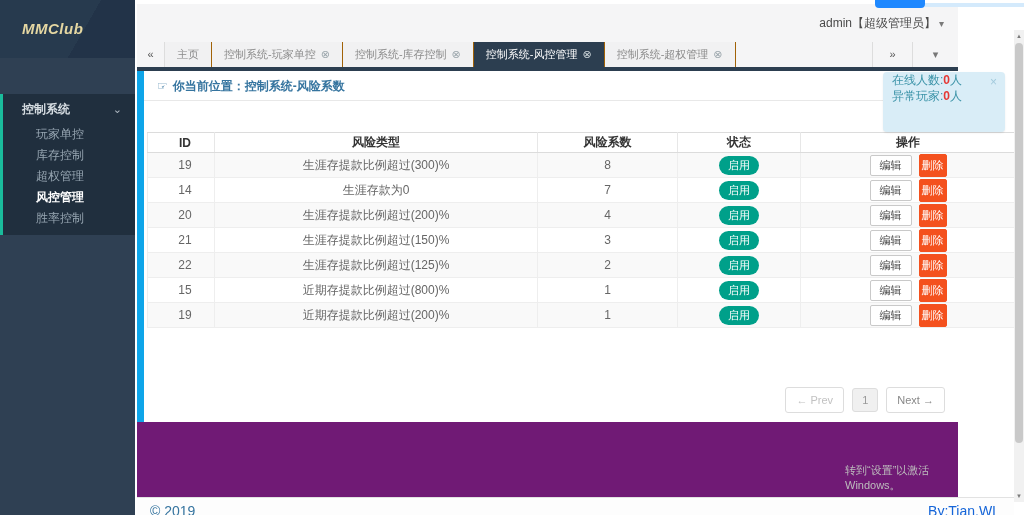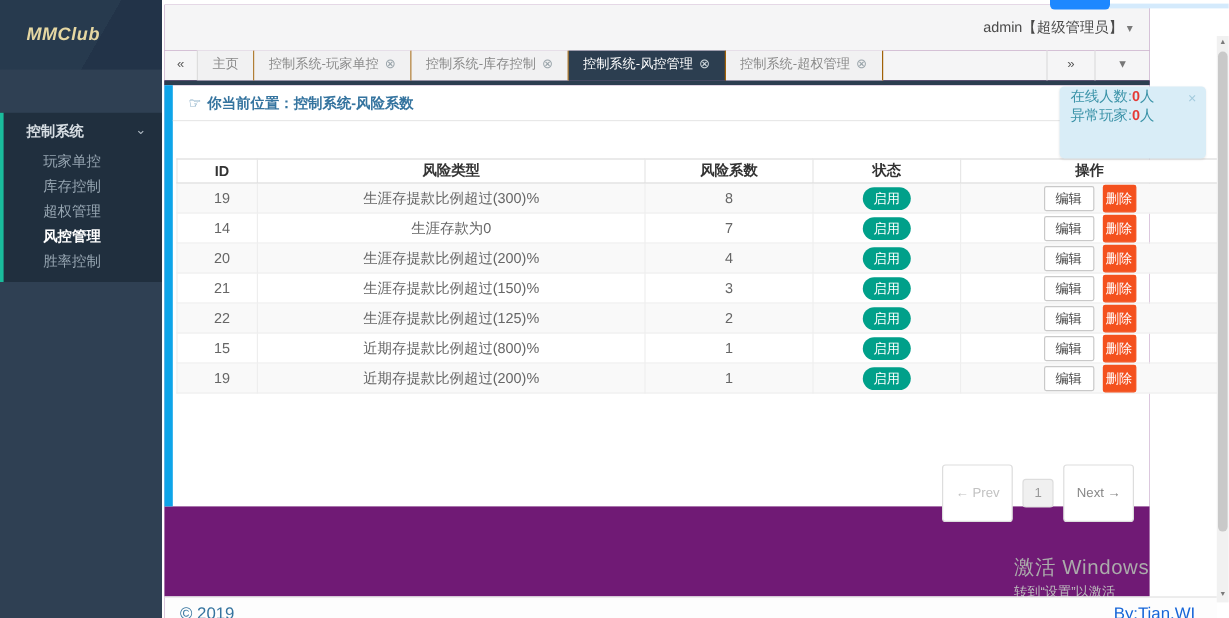--- a/index.html
+++ b/index.html
@@ -44,21 +44,21 @@
   .risk th { height:20px; font-weight:bold; color:#333; background:#fff;
              border:1px solid #e7e7e7; border-top:1px solid #dcdcdc; border-bottom:1px solid #dcdcdc; }
   .risk td { height:25px; border:1px solid #eeeeee; text-align:center; }
   .risk th.c-id, .risk td.c-id { text-align:center; padding-left:8px; }
   .risk tbody tr:nth-child(odd) { background:#f9f9f9; }
   .pill { display:inline-block; background:#00a08a; color:#fff; font-size:11px; padding:2px 9px; border-radius:10px; cursor:pointer; border:none; font-family:inherit; }
   .btn-edit { background:#fff; border:1px solid #c9c9c9; color:#454545; font-size:11px; padding:2px 9px; border-radius:2px; margin-right:7px; cursor:pointer; font-family:inherit; }
   .btn-del { background:#f4511e; border:1px solid #f4511e; color:#fff; font-size:11px; padding:3px 2px; border-radius:2px; cursor:pointer; font-family:inherit; }
 
   .pagination { position:absolute; right:13px; top:316px; font-size:11px; }
-  .pg { display:inline-block; border:1px solid #ddd; background:#fff; border-radius:3px; padding:17px 10px; margin-left:5px; cursor:pointer; }
+  .pg { display:inline-block; border:1px solid #ddd; background:#fff; border-radius:3px; padding:6px 10px; margin-left:5px; cursor:pointer; }
   .pg.prev { color:#c2c2c2; }
   .pg.page { background:#f0f0f0; color:#999; padding:5px 9px; }
   .pg.next { color:#888; }
 
   
   .watermark { position:absolute; left:708px; top:457px; color:#ababab; }
   .watermark .w1 { font-size:17px; letter-spacing:.5px; }
   .watermark .w2 { font-size:11px; color:#bdbdbd; margin-top:2px; }
   .footer { position:absolute; left:0; bottom:0; width:877px; height:22px; background:#fdfdfd; border-top:1px solid #e2e2e2; font-size:14px; }
   .footer .copy { position:absolute; left:13px; top:5px; color:#35749f; }
@@ -207,21 +207,20 @@
       </table>
 
       <div class="pagination">
         <span class="pg prev">← Prev</span>
         <span class="pg page">1</span>
         <span class="pg next">Next →</span>
       </div>
     </section>
 
     <div class="watermark">
-      <div class="w1">激活 Windows</div>
       <div class="w2">转到“设置”以激活 Windows。</div>
     </div>
 
     <footer class="footer">
       <span class="copy">© 2019</span>
       <span class="credit">By:Tian.WI</span>
     </footer>
   </div>
 
   <div class="notify">

